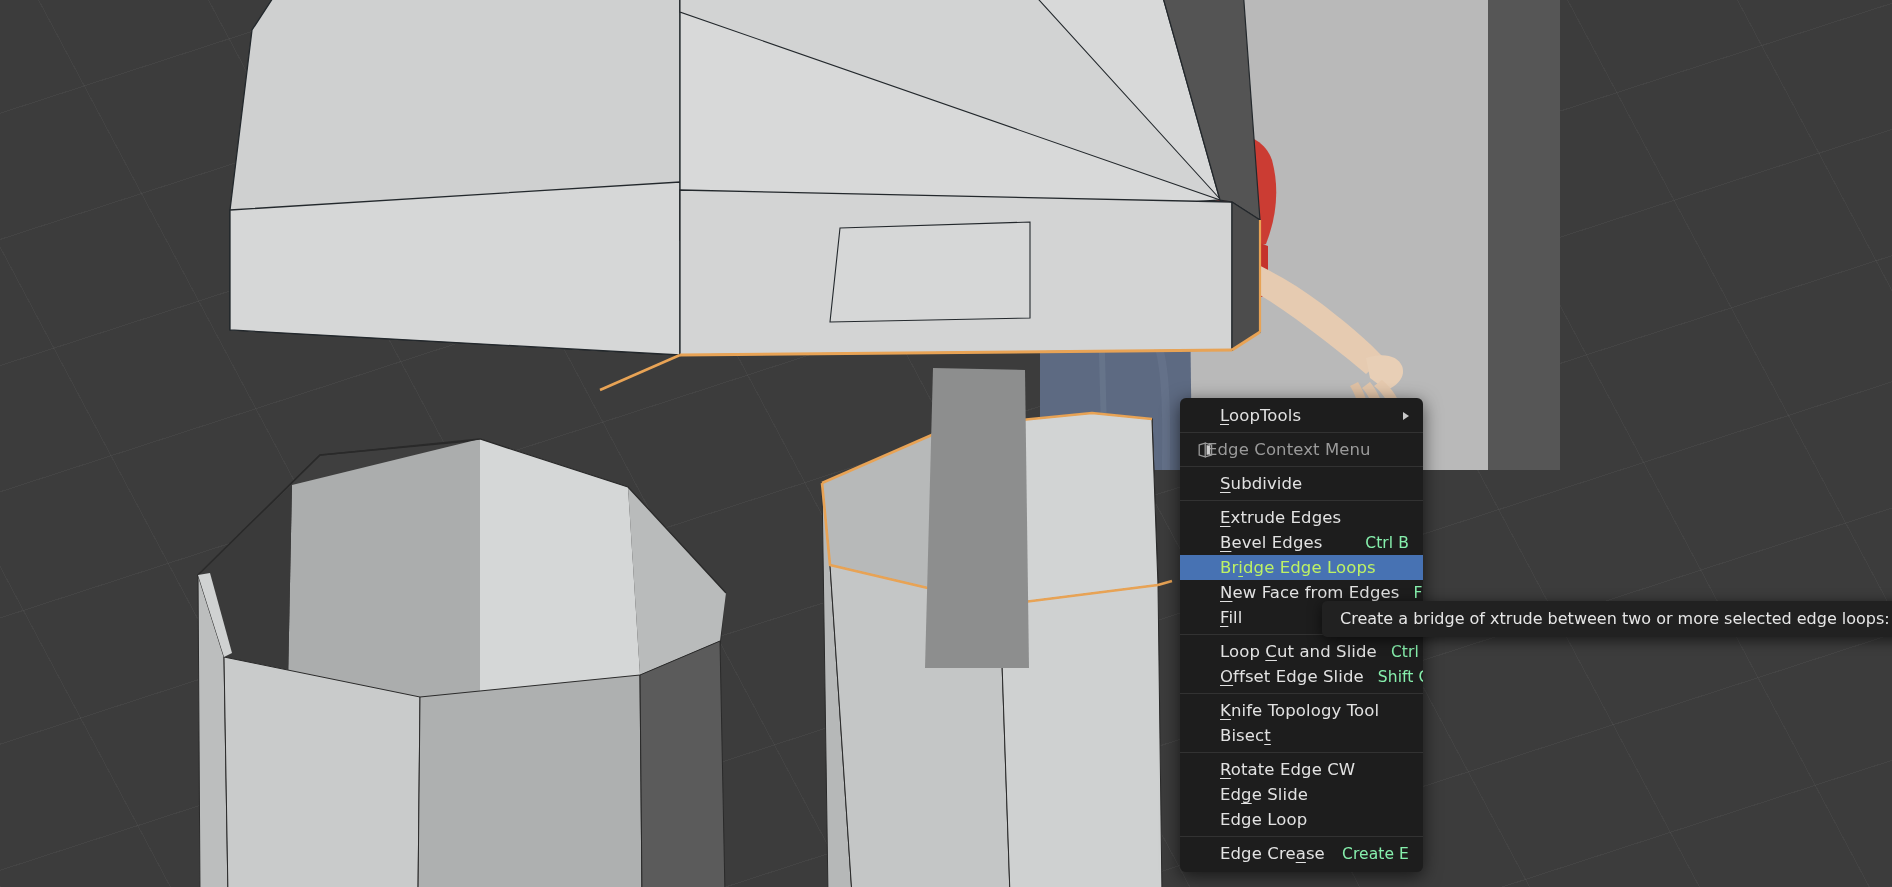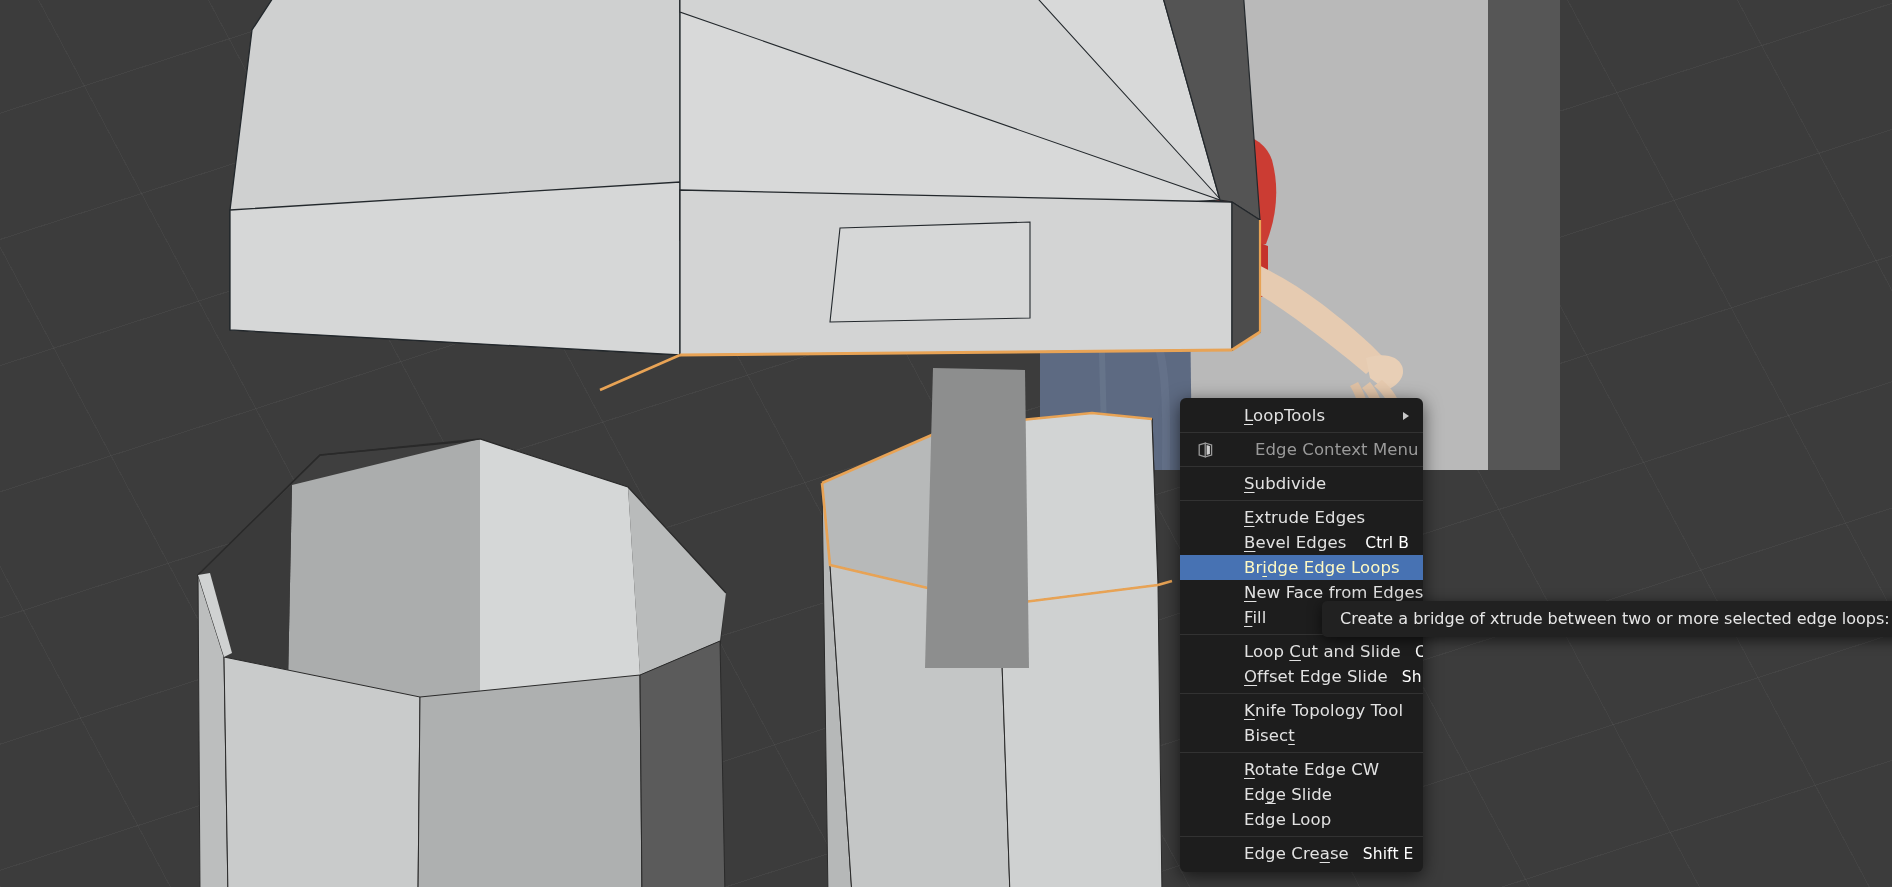--- a/index.html
+++ b/index.html
@@ -40,27 +40,27 @@
   }
   .mi{
     position:relative;
     height:25px;
     display:flex;align-items:center;
     padding:0 14px 0 40px;
     white-space:nowrap;
     color:#e2e2e2;
     letter-spacing:.1px;
   }
-  .mi .lbl{flex:0 0 auto;margin-left:24px;}
+  .mi .lbl{flex:0 0 auto;}
   .mi .sc{
     margin-left:auto;padding-left:14px;
-    color:#ffffff;font-size:15.5px;
-  }
-  .mi.hl{background:#4772b3;color:#fef9c3;}
-  .mi.hdr{color:#9a9a9a;padding-left:51px;}
+    color:#86efac;font-size:15.5px;
+  }
+  .mi.hl{background:#4772b3;color:#bef264;}
+  .mi.hdr{color:#9a9a9a;padding-left:27px;}
   .mi.hdr .ico{
     position:absolute;left:17px;top:50%;transform:translateY(-50%);
     width:17px;height:17px;
   }
   .mi .und{ text-decoration:underline; text-underline-offset:3px; text-decoration-thickness:1px;}
   .sep{
     height:1px;background:#323232;margin:4px 0 4px 0;
   }
   .arrow{
     margin-left:auto;
@@ -250,19 +250,19 @@
     </div>
     <div class="mi">
       <span class="lbl">Ed<span class="und">g</span>e Slide</span>
     </div>
     <div class="mi">
       <span class="lbl">Edge Loop</span>
     </div>
     <div class="sep"></div>
     <div class="mi">
       <span class="lbl">Edge Cre<span class="und">a</span>se</span>
-      <span class="sc">Shift E</span>
+      <span class="sc">Create E</span>
     </div>
   </div>
 
 <div id="tooltip">
   <span>Create a bridge of xtrude between two or more selected edge loops:</span><span class="tt-accent">Open Loop</span>
 </div>
 
 </body></html>

